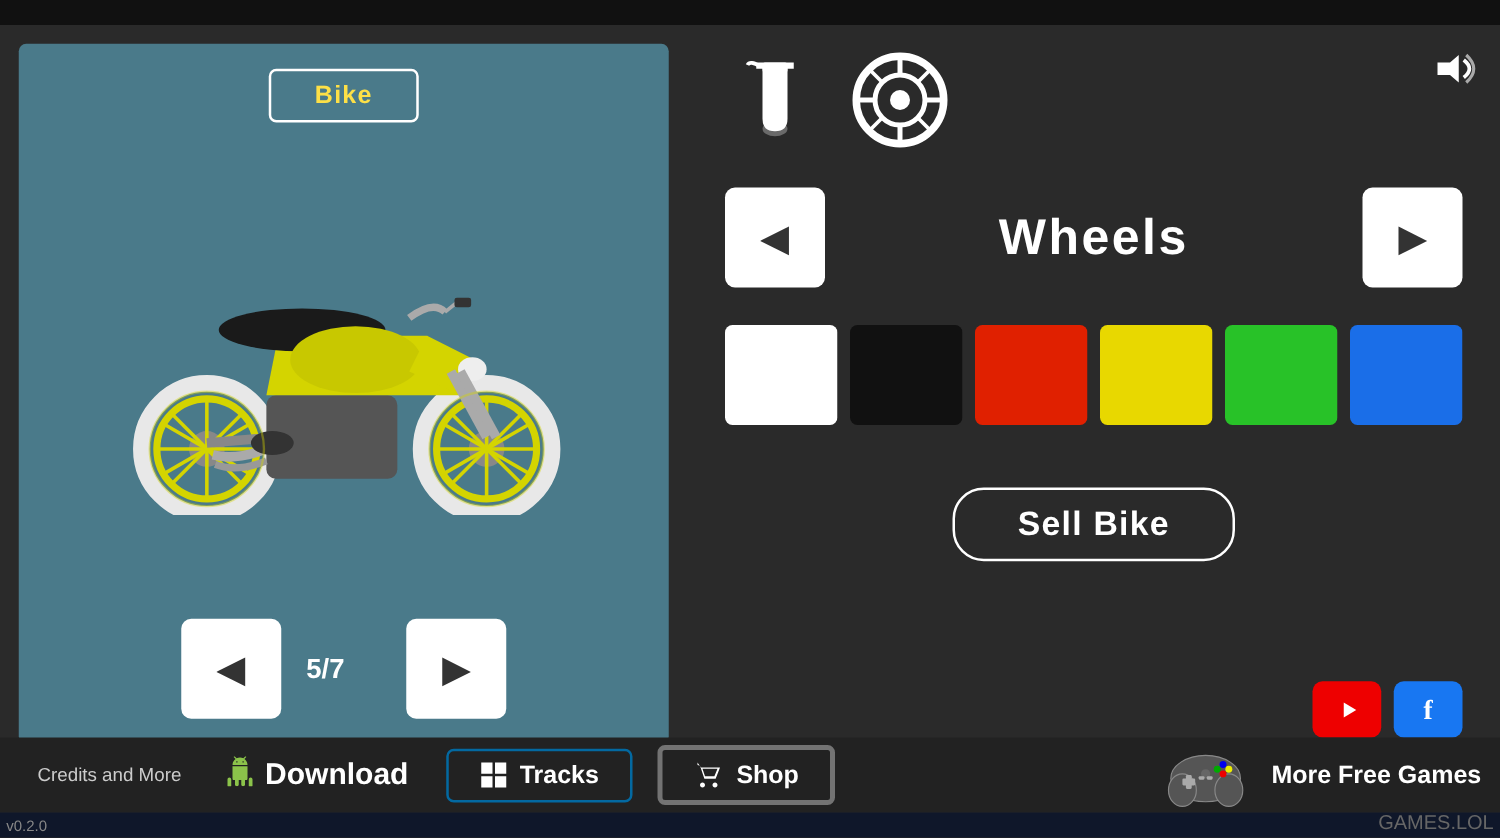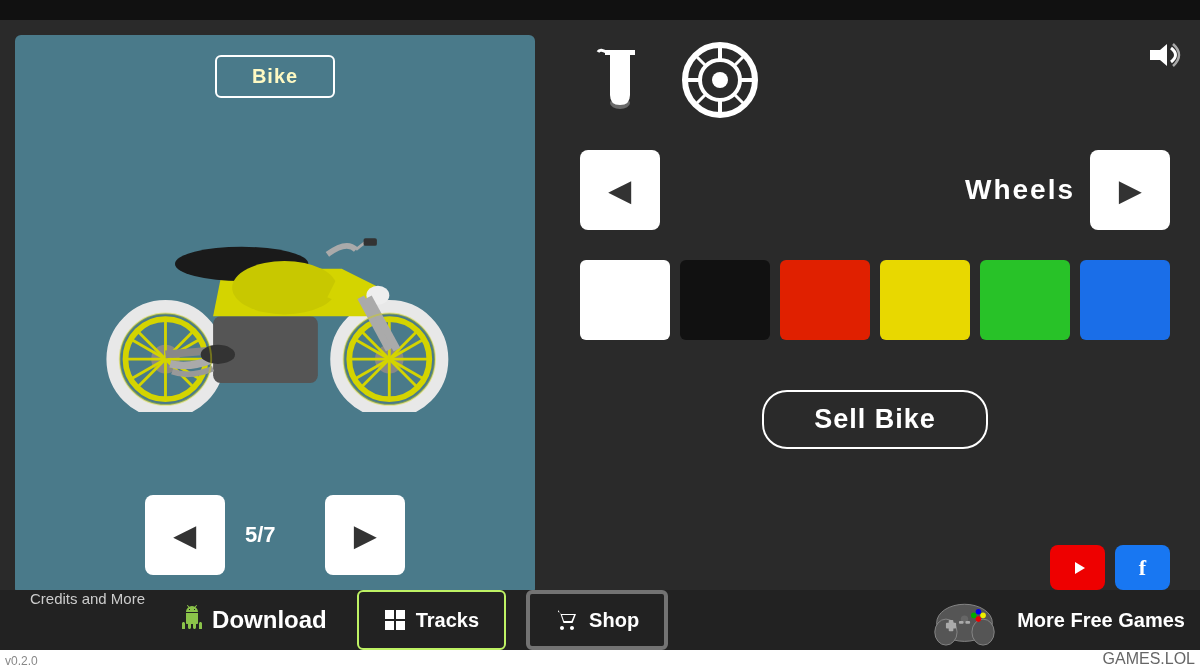--- a/index.html
+++ b/index.html
@@ -18,21 +18,21 @@
       top: 0; left: 0; right: 0;
       height: 20px;
       background: #111;
     }
 
     
     .bottom-bar {
       position: absolute;
       bottom: 0; left: 0; right: 0;
       height: 20px;
-      background: #ffffff;
+      background: #0f172a;
     }
 
     
     .main-content {
       position: absolute;
       top: 20px;
       left: 0;
       right: 0;
       bottom: 60px;
       display: flex;
@@ -54,21 +54,21 @@
     .tab-buttons {
       display: flex;
       gap: 15px;
       margin-bottom: 20px;
     }
 
     .tab-btn {
       background: transparent;
       border: 2.5px solid white;
       border-radius: 6px;
-      color: #fef9c3;
+      color: #fde047;
       font-size: 20px;
       font-weight: bold;
       padding: 8px 35px;
       cursor: pointer;
       letter-spacing: 1px;
     }
 
     .bike-display {
       flex: 1;
       display: flex;
@@ -148,23 +148,23 @@
       justify-content: center;
       cursor: pointer;
       font-size: 28px;
       color: #333;
       font-weight: bold;
       flex-shrink: 0;
     }
 
     .wheels-label {
       flex: 1;
-      text-align: right;
-      color: white;
-      font-size: 28px;
+      text-align: center;
+      color: white;
+      font-size: 40px;
       font-weight: bold;
       letter-spacing: 2px;
     }
 
     
     .color-swatches {
       display: flex;
       gap: 10px;
       margin-bottom: 40px;
     }
@@ -229,20 +229,21 @@
 
     
     .bottom-nav {
       position: absolute;
       bottom: 20px;
       left: 0;
       right: 0;
       height: 60px;
       background: #222;
       display: flex;
+      align-items: center;
       padding: 0 15px;
       gap: 0;
     }
 
     .credits-btn {
       color: #ccc;
       font-size: 15px;
       cursor: pointer;
       padding: 0 15px;
       white-space: nowrap;
@@ -261,21 +262,21 @@
 
     .android-icon {
       color: #8bc34a;
       font-size: 22px;
     }
 
     .tracks-btn {
       display: flex;
       align-items: center;
       gap: 10px;
-      border: 2px solid #bef264;
+      border: 2px solid #0369a1;
       border-radius: 6px;
       color: white;
       font-size: 20px;
       font-weight: bold;
       padding: 8px 25px;
       cursor: pointer;
       margin: 0 10px;
     }
 
     .shop-btn {

